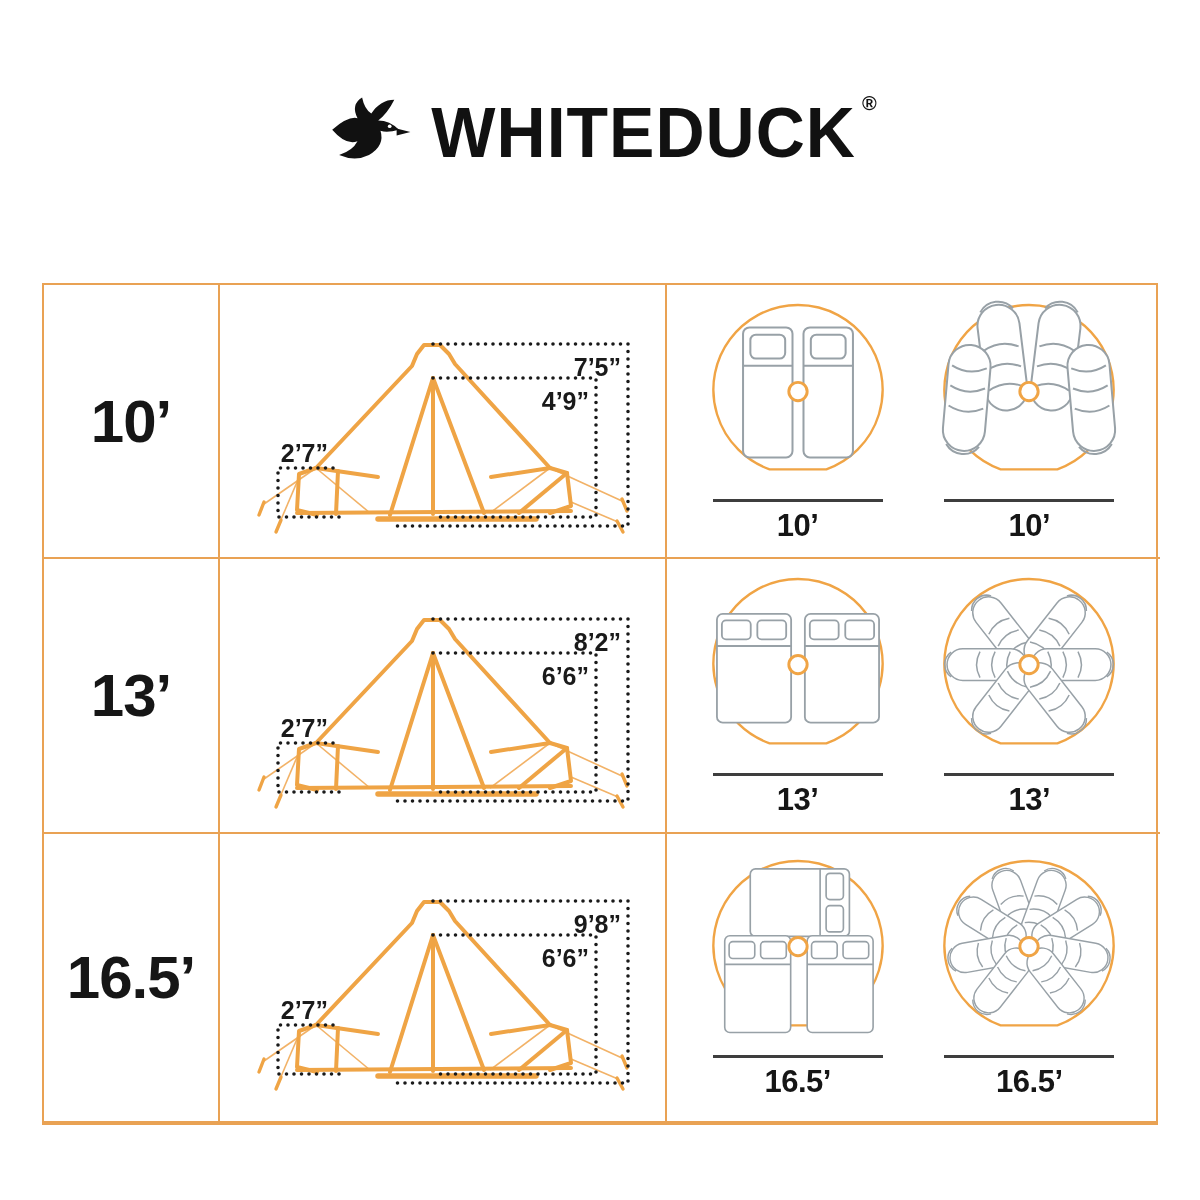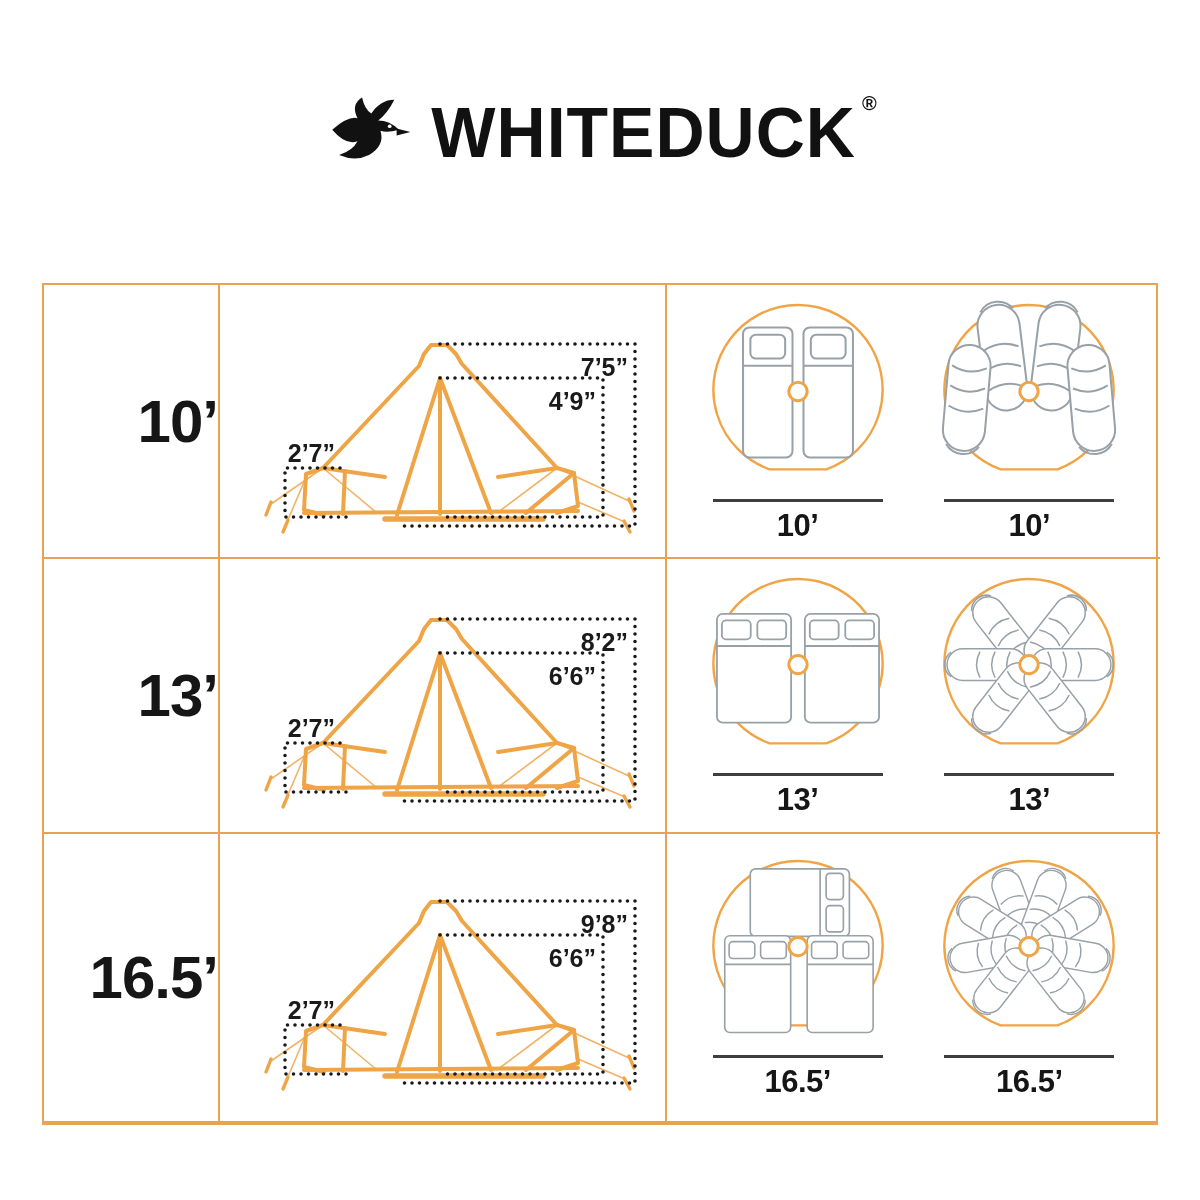--- a/index.html
+++ b/index.html
@@ -9,21 +9,21 @@
   .logo{position:absolute;top:86px;left:0;width:1200px;display:flex;align-items:center;justify-content:center;gap:16px;}
   .logo .bird{width:92px;height:92px;flex:0 0 auto;}
   .brand-wrap{position:relative;display:flex;align-items:flex-start;}
   .brand{font-size:68px;font-weight:bold;letter-spacing:1px;color:#111;line-height:1;transform:scaleY(1.04);}
   .reg{font-size:20px;font-weight:bold;color:#111;margin-left:6px;position:relative;top:-6px;}
   
   .size-table{position:absolute;left:42px;top:283px;width:1116px;
       display:grid;grid-template-columns:176px 447px 493px;grid-template-rows:274px 275px 287px;
       border:2px solid #E9A254;border-bottom-width:4px;box-sizing:border-box;}
   .cell{border-right:2px solid #E9A254;border-bottom:2px solid #E9A254;box-sizing:border-box;
-        display:flex;align-items:center;justify-content:flex-end;}
+        display:flex;align-items:center;justify-content:center;}
   .cell.last-col{border-right:none;}
   .cell.last-row{border-bottom:none;}
   .size-label{font-size:60px;font-weight:bold;color:#161616;letter-spacing:-1px;}
   .tent-svg{width:430px;height:250px;display:block;}
   .tent-svg text{font-family:"Liberation Sans",sans-serif;font-weight:bold;font-size:25px;fill:#1a1a1a;}
   .plans{display:flex;justify-content:space-evenly;align-items:center;width:100%;}
   .figure{display:flex;flex-direction:column;align-items:center;}
   .figure svg{width:202px;height:196px;display:block;}
   .ground-line{width:170px;height:3px;background:#3E3E3E;margin-top:4px;}
   .plan-label{font-size:31px;font-weight:bold;color:#161616;margin-top:6px;letter-spacing:-0.5px;}

